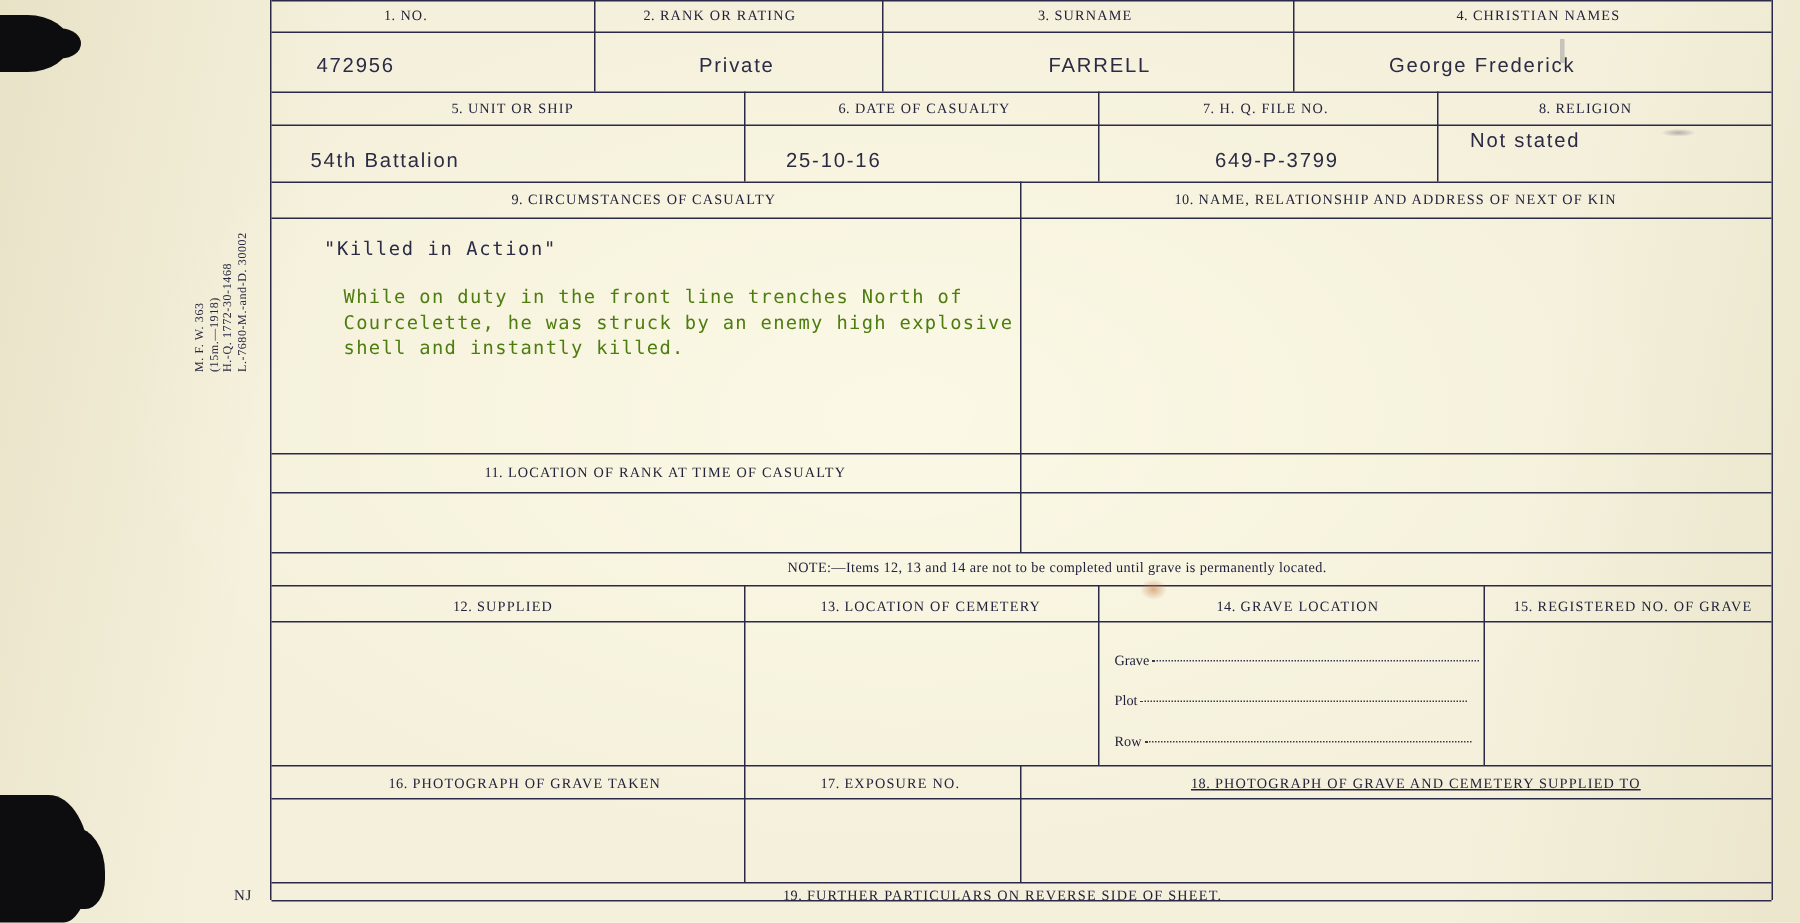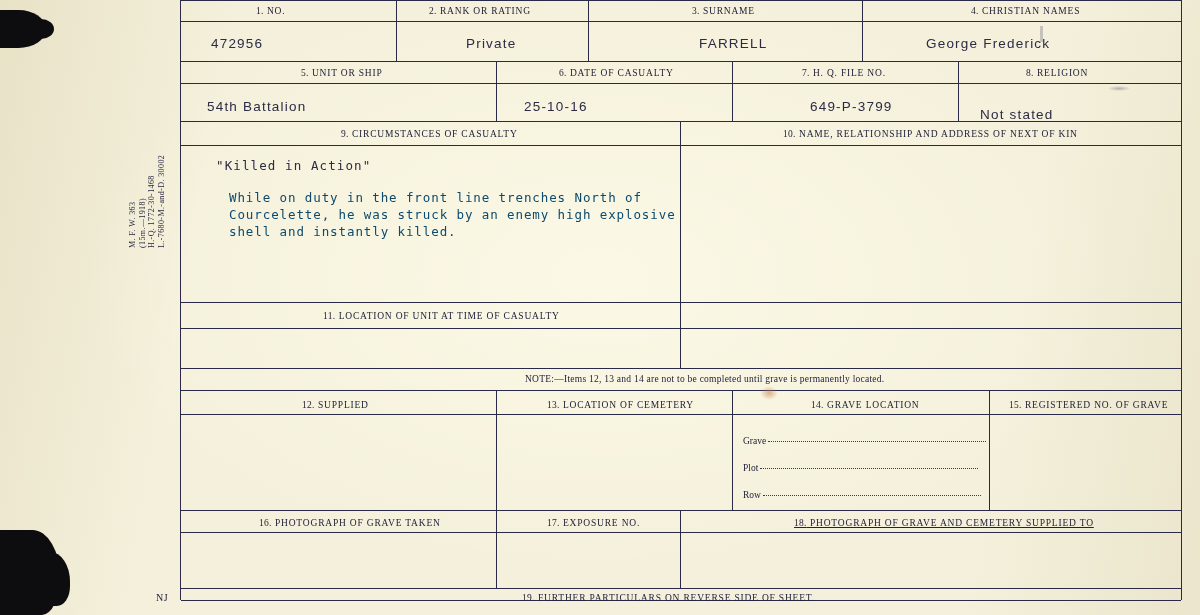--- a/index.html
+++ b/index.html
@@ -125,21 +125,21 @@
   }
   #circ-body {
     position: absolute;
     left: 48px;
     top: 189px;
     width: 470px;
     font-family: "DejaVu Sans Mono", monospace;
     font-size: 12.5px;
     line-height: 17px;
     letter-spacing: 0.9px;
-    color: #0c4a6e;
+    color: #4d7c0f;
   }
 
   
   .gl-row {
     position: absolute;
     font-family: "Liberation Serif", serif;
     font-size: 9.5px;
     color: #22223c;
     white-space: nowrap;
   }
@@ -297,33 +297,33 @@
       <span>H. Q. FILE NO.</span>
     </div>
     <div class="hdr" style="left:845px; top:68px;">
       <span class="num">8.</span>
       <span>RELIGION</span>
     </div>
 
     <div class="val" style="left:26px;  top:99px;">54th Battalion</div>
     <div class="val" style="left:343px; top:99px;">25-10-16</div>
     <div class="val" style="left:629px; top:99px;">649-P-3799</div>
-    <div class="val" style="left:799px; top:107px;">Not stated</div>
+    <div class="val" style="left:799px; top:86px;">Not stated</div>
 
     <div class="hdr" style="left:160px; top:129px;">
       <span class="num">9.</span>
       <span>CIRCUMSTANCES OF CASUALTY</span>
     </div>
     <div class="hdr" style="left:602px; top:129px;text-align:right;">
       <span class="num">10.</span>
       <span>NAME, RELATIONSHIP AND ADDRESS OF NEXT OF KIN</span>
     </div>
     <div class="hdr" style="left:142px; top:311px;">
       <span class="num">11.</span>
-      <span>LOCATION OF UNIT AT TIME OF CASUALTY</span>
+      <span>LOCATION OF RANK AT TIME OF CASUALTY</span>
     </div>
 
     <div id="circ-title">"Killed in Action"</div>
     <div id="circ-body">While on duty in the front line trenches North of Courcelette, he was struck by an enemy high explosive shell and instantly killed.</div>
 
     <div class="note" style="left:344px; top:374px;">NOTE:—Items 12, 13 and 14 are not to be completed until grave is permanently located.</div>
 
     <div class="hdr" style="left:121px; top:400px;">
       <span class="num">12.</span>
       <span>SUPPLIED</span>

